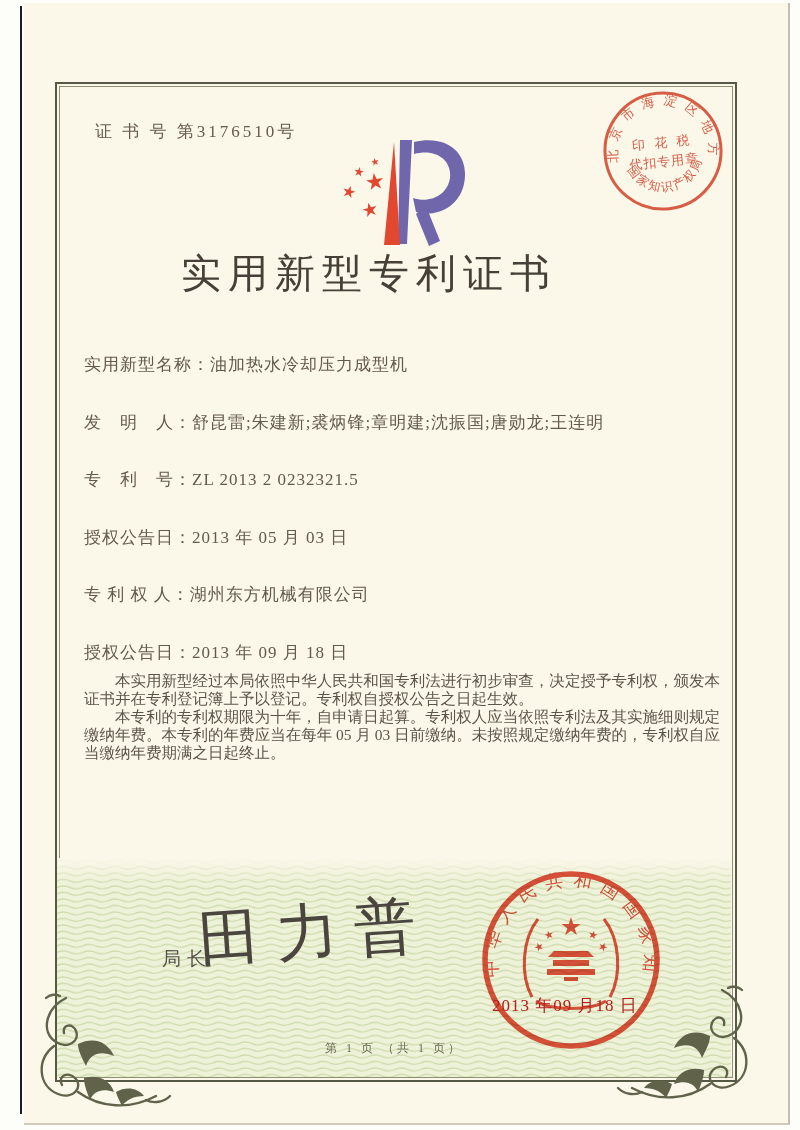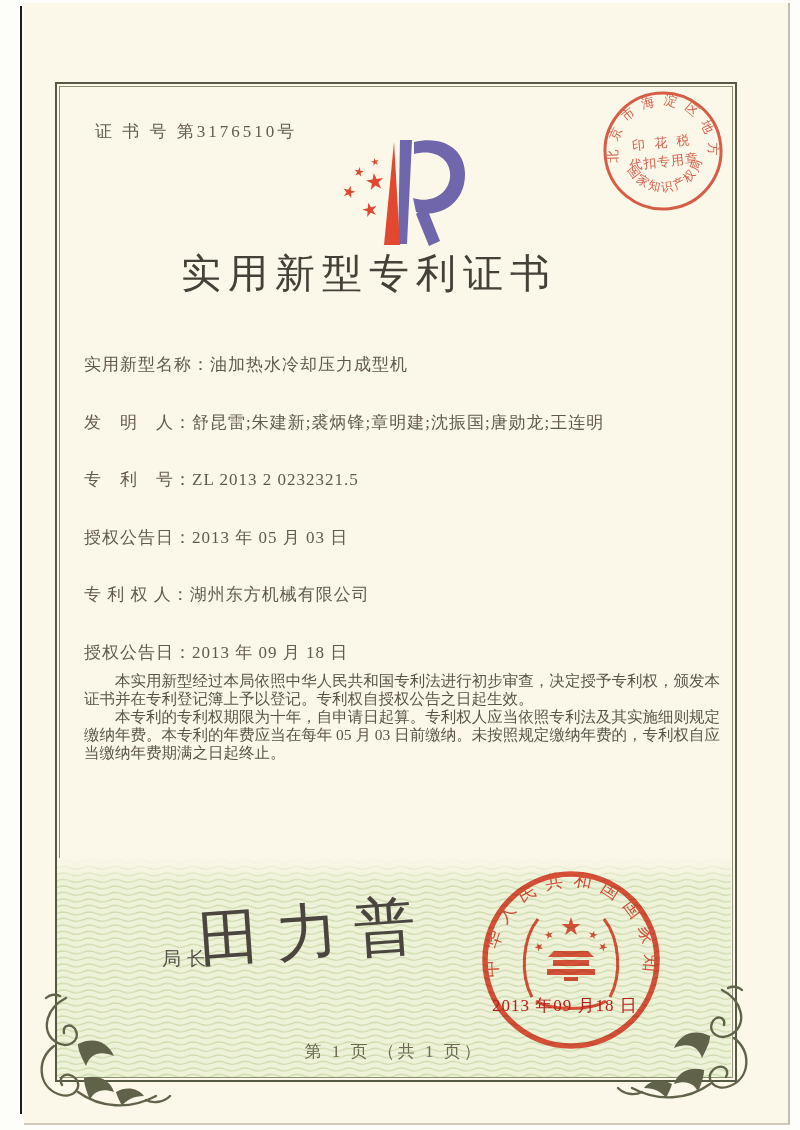--- a/index.html
+++ b/index.html
@@ -33,21 +33,21 @@
   .flourish{position:absolute;width:152px;height:138px;}
   .flourish.left{left:26px;top:992px;}
   .flourish.right{left:610px;top:984px;transform:scaleX(-1);}
   .sig-label{position:absolute;left:162px;top:946px;font-size:19px;letter-spacing:6px;color:#55514a;}
   .sig-name{
     position:absolute;left:198px;top:890px;font-size:62px;letter-spacing:16px;color:#4a463f;
     transform:rotate(-4deg);font-weight:400;
   }
   .seal{position:absolute;left:476px;top:865px;width:190px;height:190px;mix-blend-mode:multiply;opacity:.92;}
   .seal-date{position:absolute;left:492px;top:994px;font-size:17px;letter-spacing:1px;color:#b91c1c;z-index:7;}
-  .footer{position:absolute;left:55px;top:1040px;width:678px;text-align:center;font-size:17px;letter-spacing:3px;color:#6a6a52;}
+  .footer{position:absolute;left:55px;top:1040px;width:678px;text-align:center;font-size:12px;letter-spacing:3px;color:#6a6a52;}
   .tax-stamp{position:absolute;left:601px;top:89px;width:124px;height:124px;transform:rotate(-6deg);mix-blend-mode:multiply;opacity:.9;}
   .svgtxt{font-family:"Liberation Serif","DejaVu Serif",serif;}
 </style>
 </head>
 <body>
 
 <div class="scan-line-left"></div>
 <div class="paper"></div>
 
 <div class="frame">

